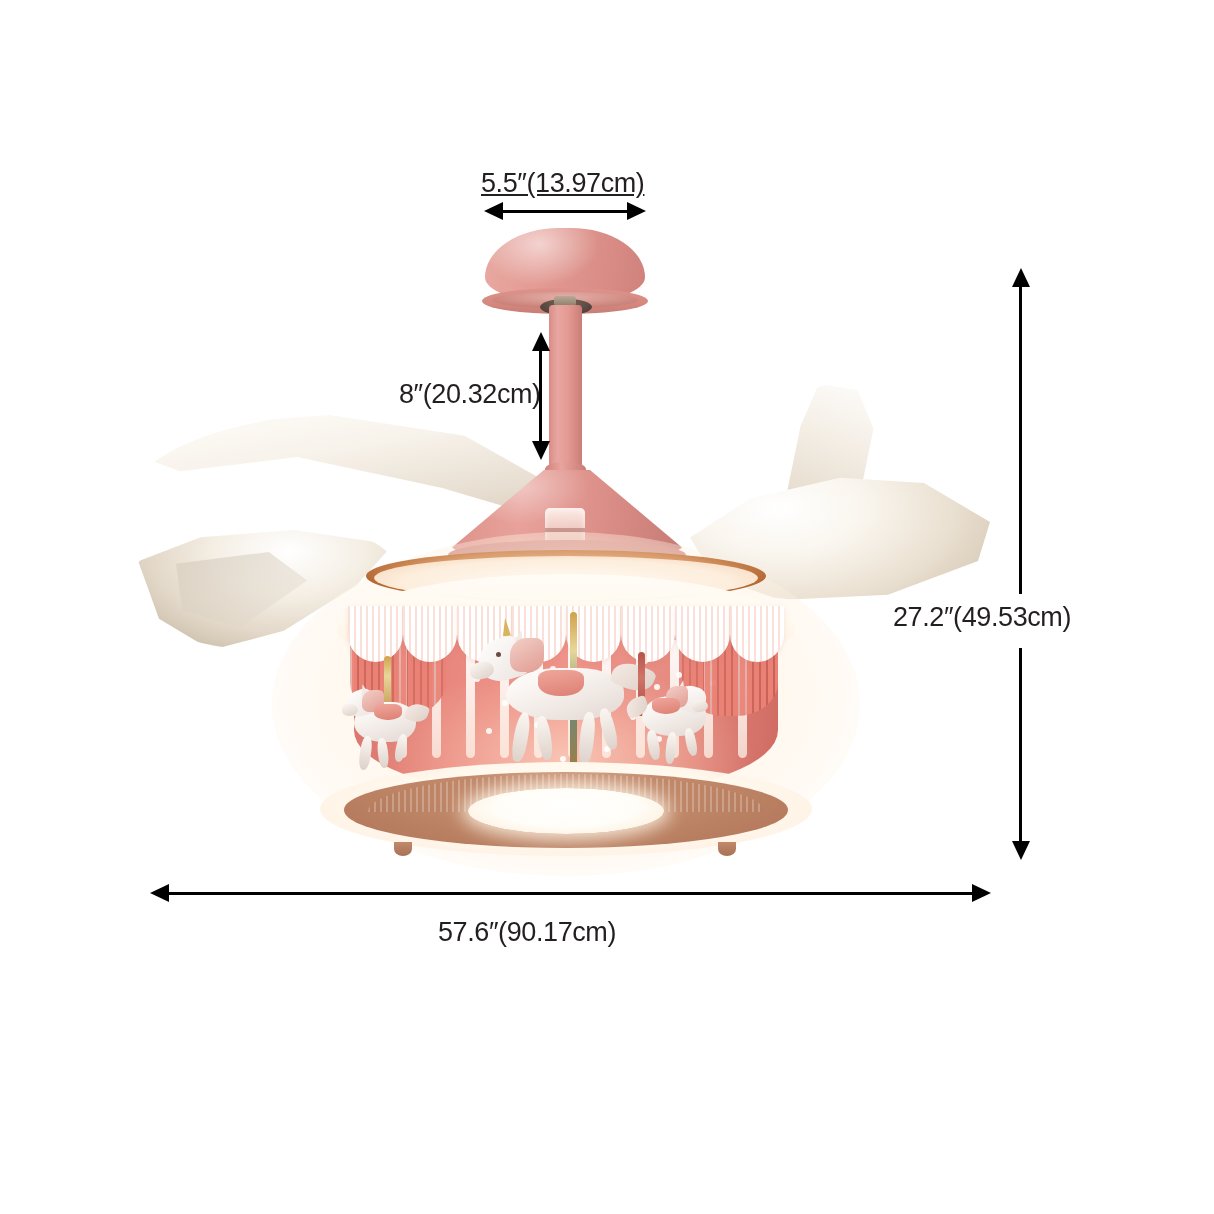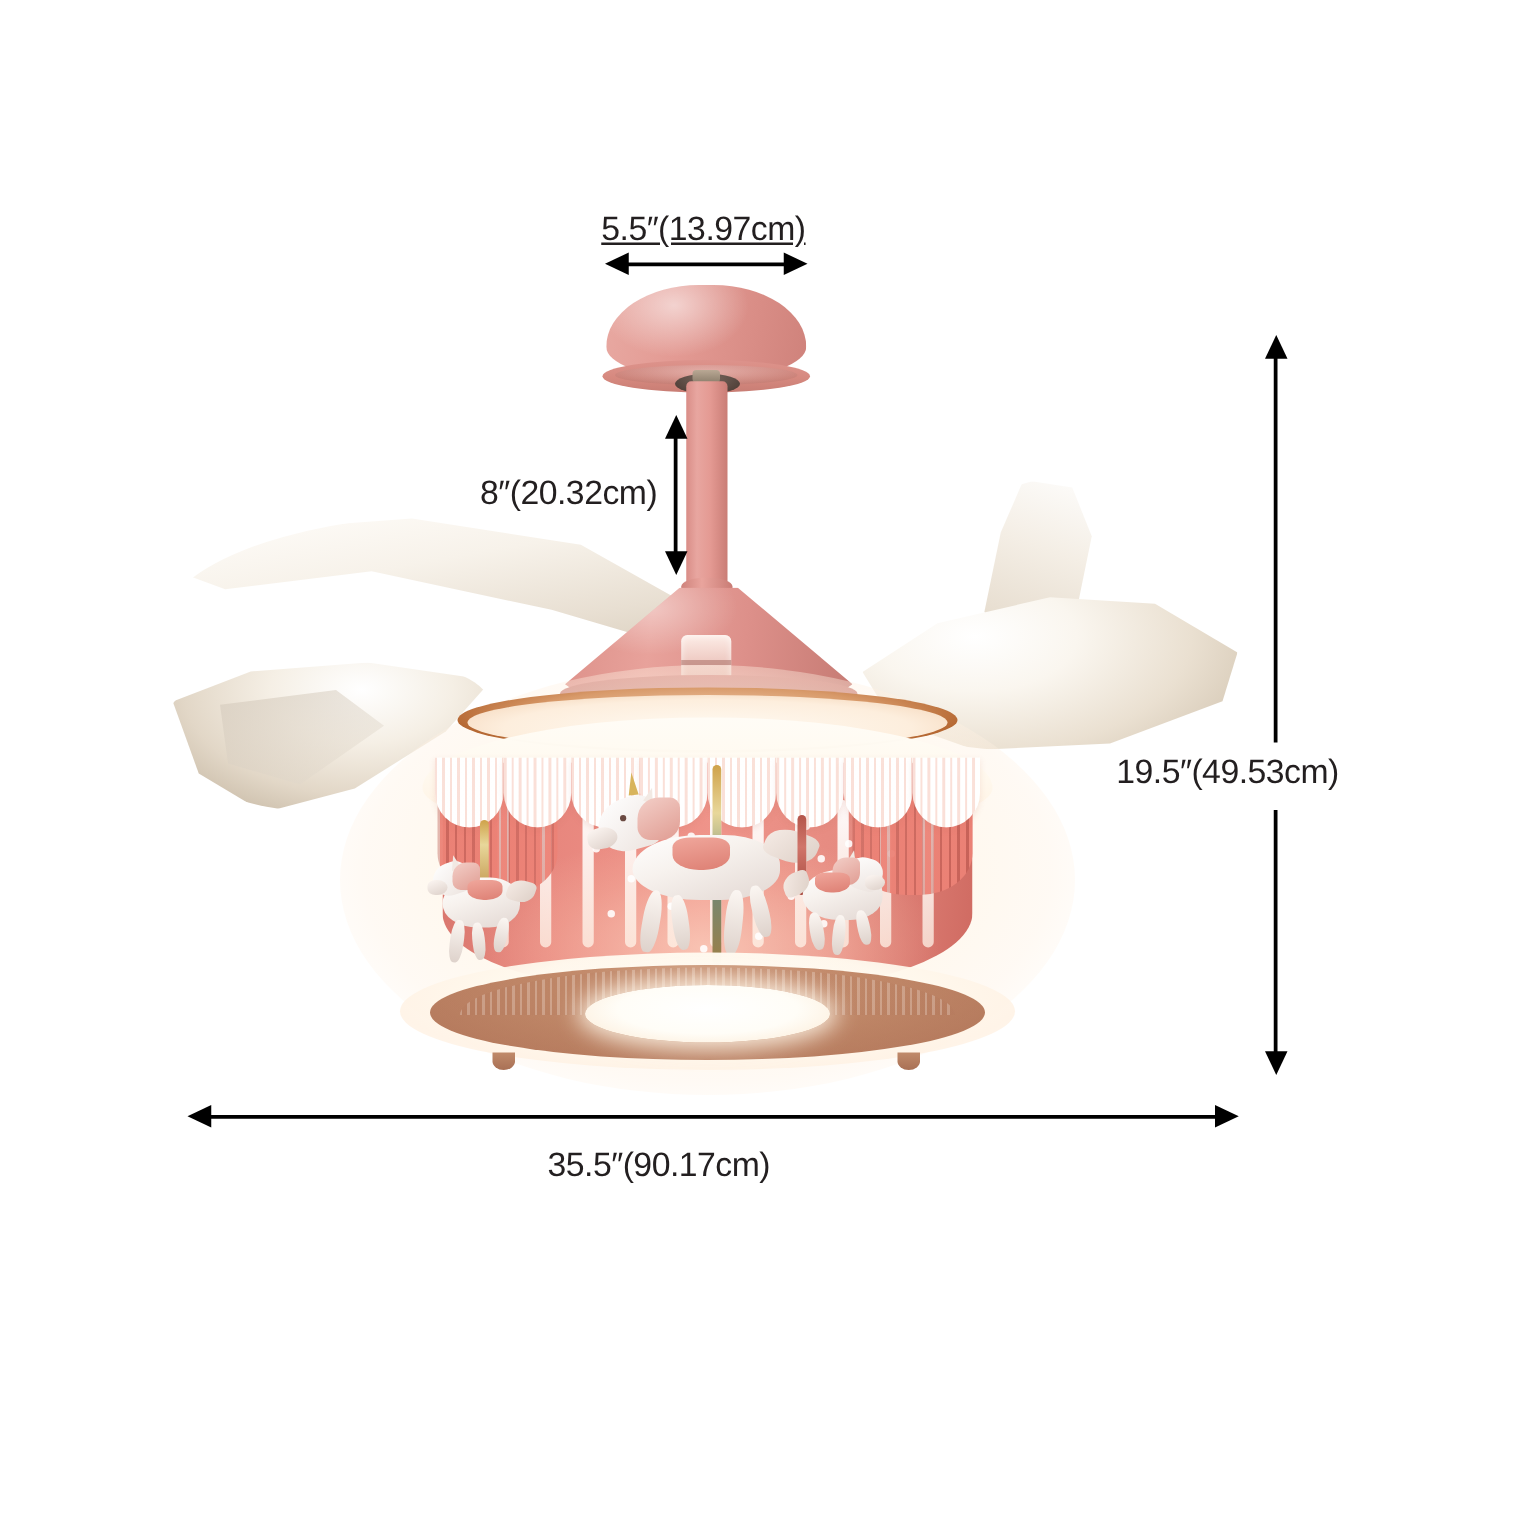--- a/index.html
+++ b/index.html
@@ -637,29 +637,29 @@
       <div class="foot" style="left:96px;  top:294px;"></div>
       <div class="foot" style="left:420px; top:294px;"></div>
     </div>
   </div>
 
   <div class="dim-label" style="left:481px; top:168px;text-decoration:underline;">5.5″(13.97cm)</div>
   <div class="dim-line h" style="left:491px; top:210px; width:148px;"></div>
   <div class="arrowhead left" style="left:484px; top:202px;"></div>
   <div class="arrowhead right" style="left:627px; top:202px;"></div>
 
-  <div class="dim-label" style="left:384px; top:379px;">8″(20.32cm)</div>
+  <div class="dim-label" style="left:399px; top:379px;">8″(20.32cm)</div>
   <div class="dim-line v" style="left:539px; top:348px; height:96px;"></div>
   <div class="arrowhead up" style="left:532px; top:332px;"></div>
   <div class="arrowhead down" style="left:532px; top:441px;"></div>
 
-  <div class="dim-label" style="left:893px; top:602px;">19.5″(49.53cm)</div>
+  <div class="dim-label" style="left:893px; top:602px;">27.2″(49.53cm)</div>
   <div class="dim-line v" style="left:1019px; top:284px; height:310px;"></div>
   <div class="dim-line v" style="left:1019px; top:648px; height:196px;"></div>
   <div class="arrowhead up" style="left:1012px; top:268px;"></div>
   <div class="arrowhead down" style="left:1012px; top:841px;"></div>
 
-  <div class="dim-label" style="left:438px; top:917px;">35.5″(90.17cm)</div>
+  <div class="dim-label" style="left:438px; top:917px;">57.6″(90.17cm)</div>
   <div class="dim-line h" style="left:166px; top:892px; width:810px;"></div>
   <div class="arrowhead left" style="left:150px; top:884px;"></div>
   <div class="arrowhead right" style="left:972px; top:884px;"></div>
 
 </div>
 
 </body></html>

